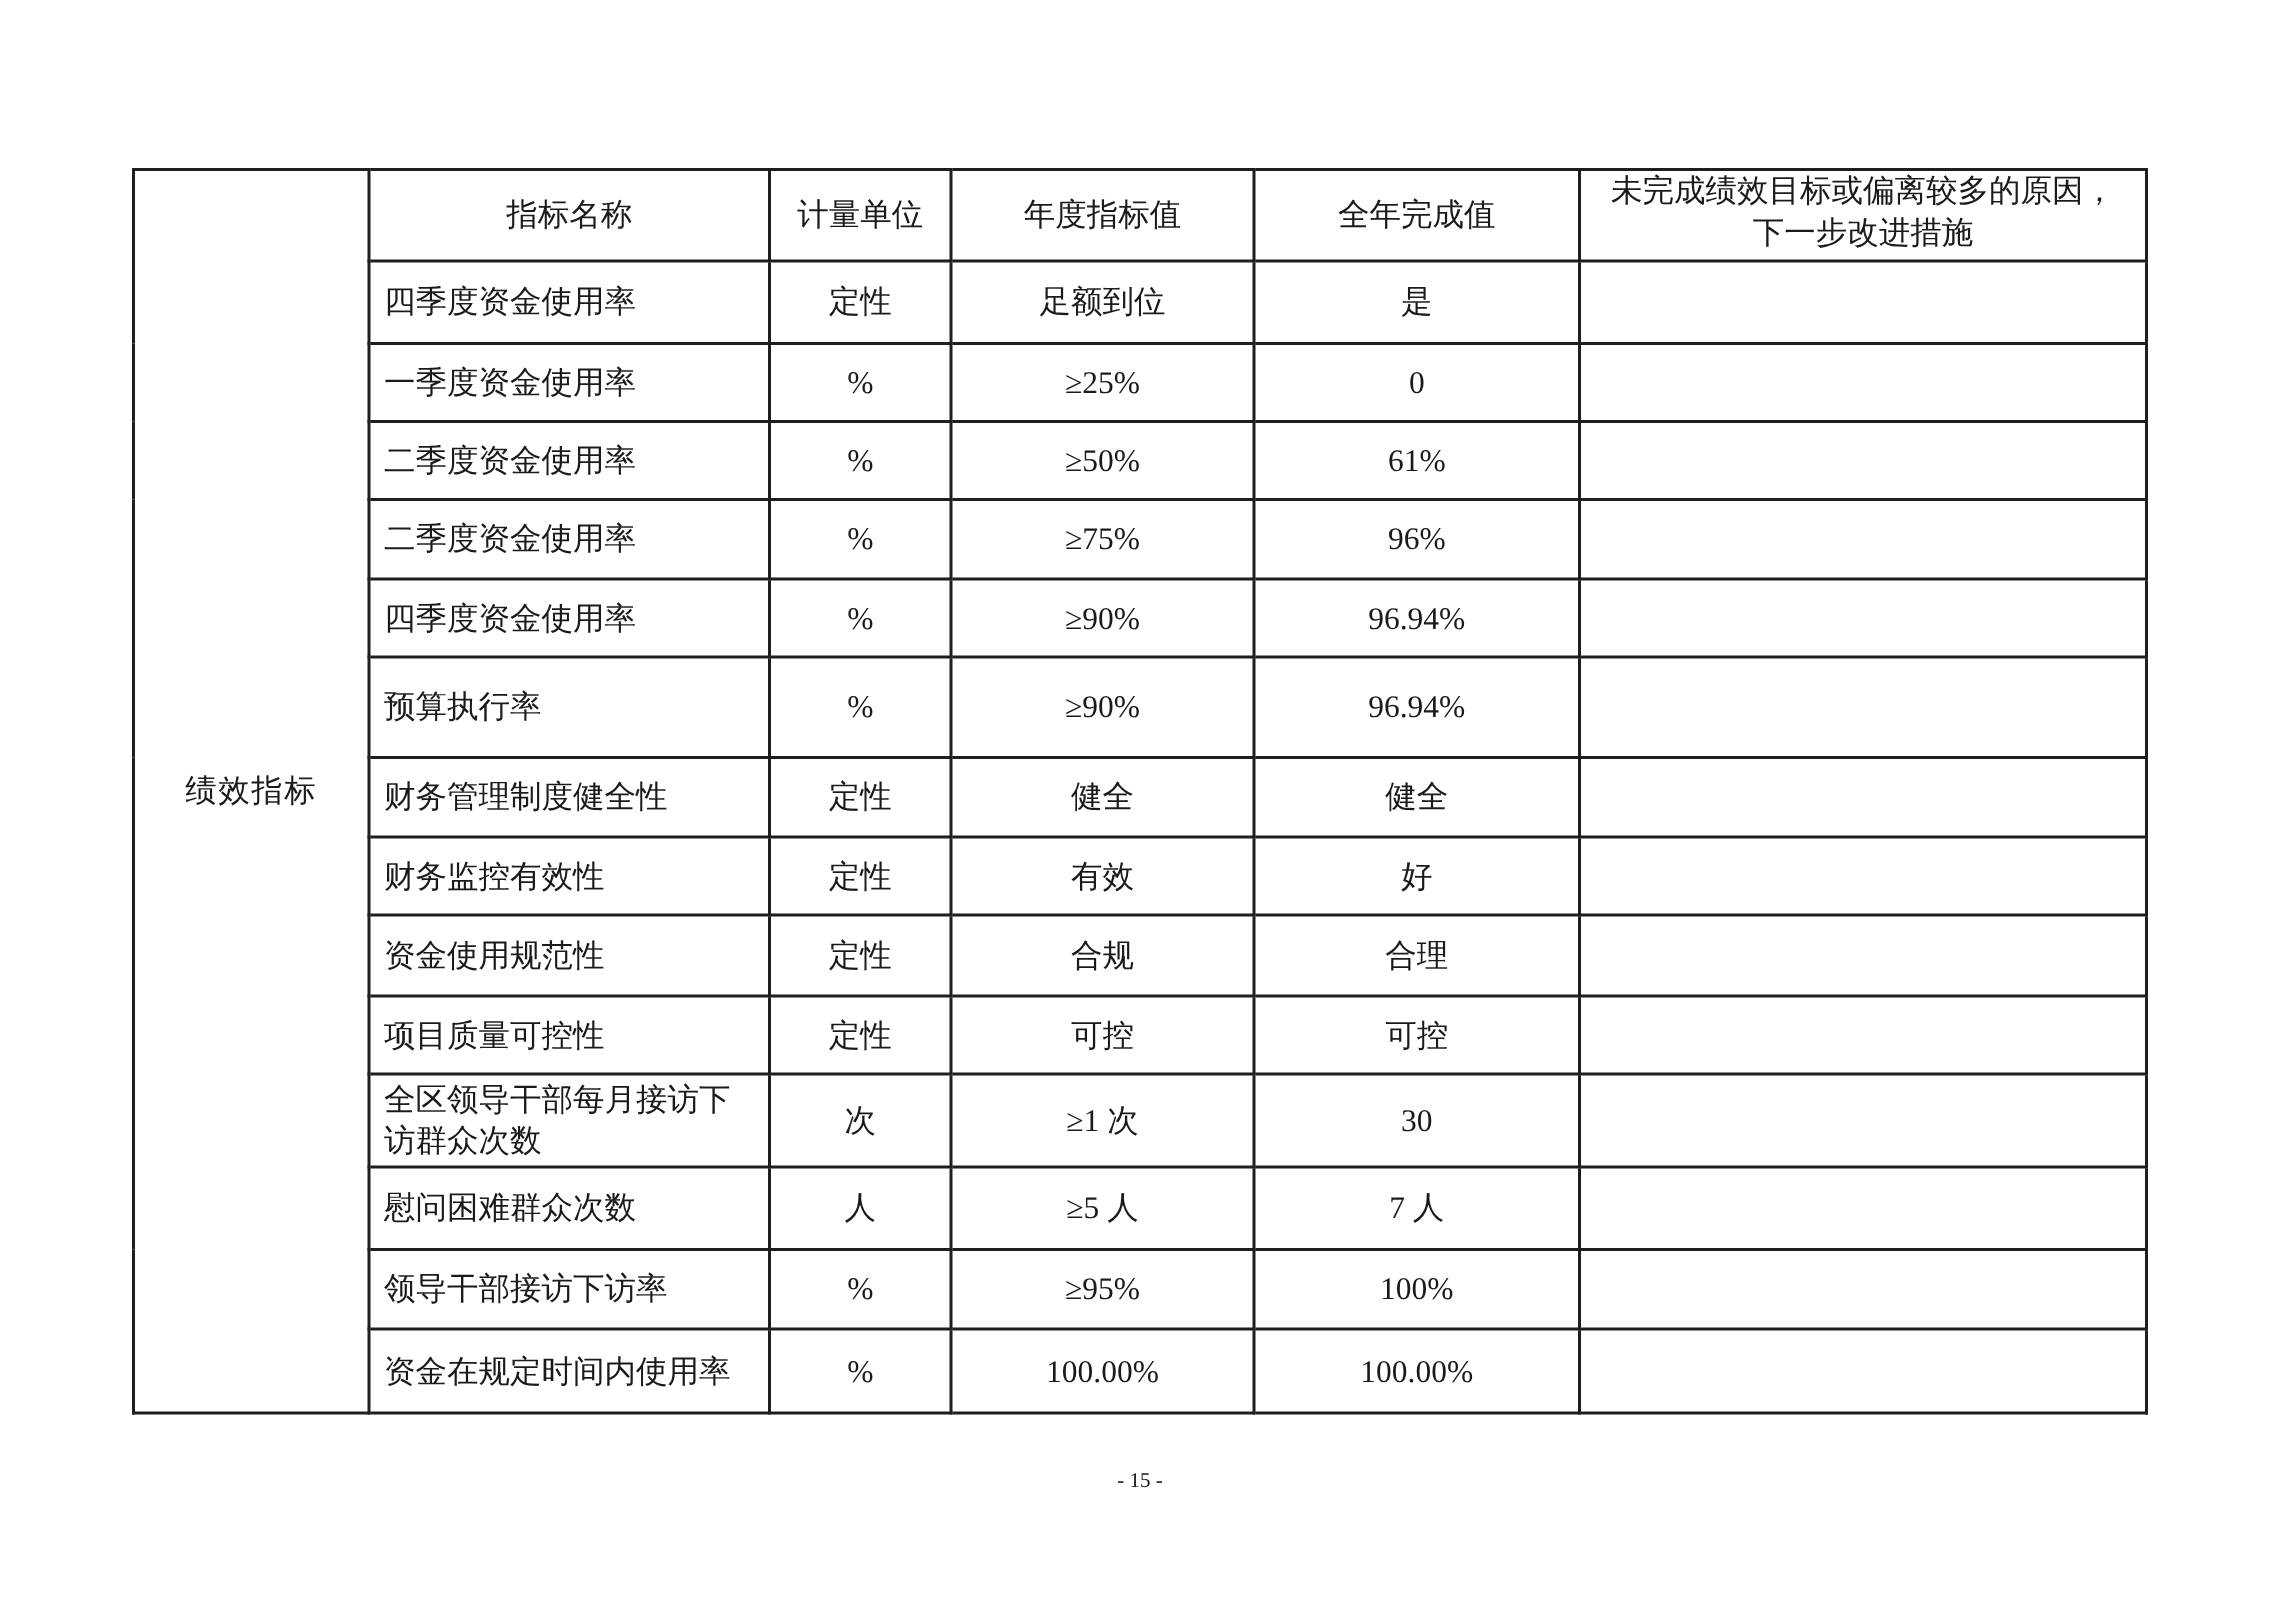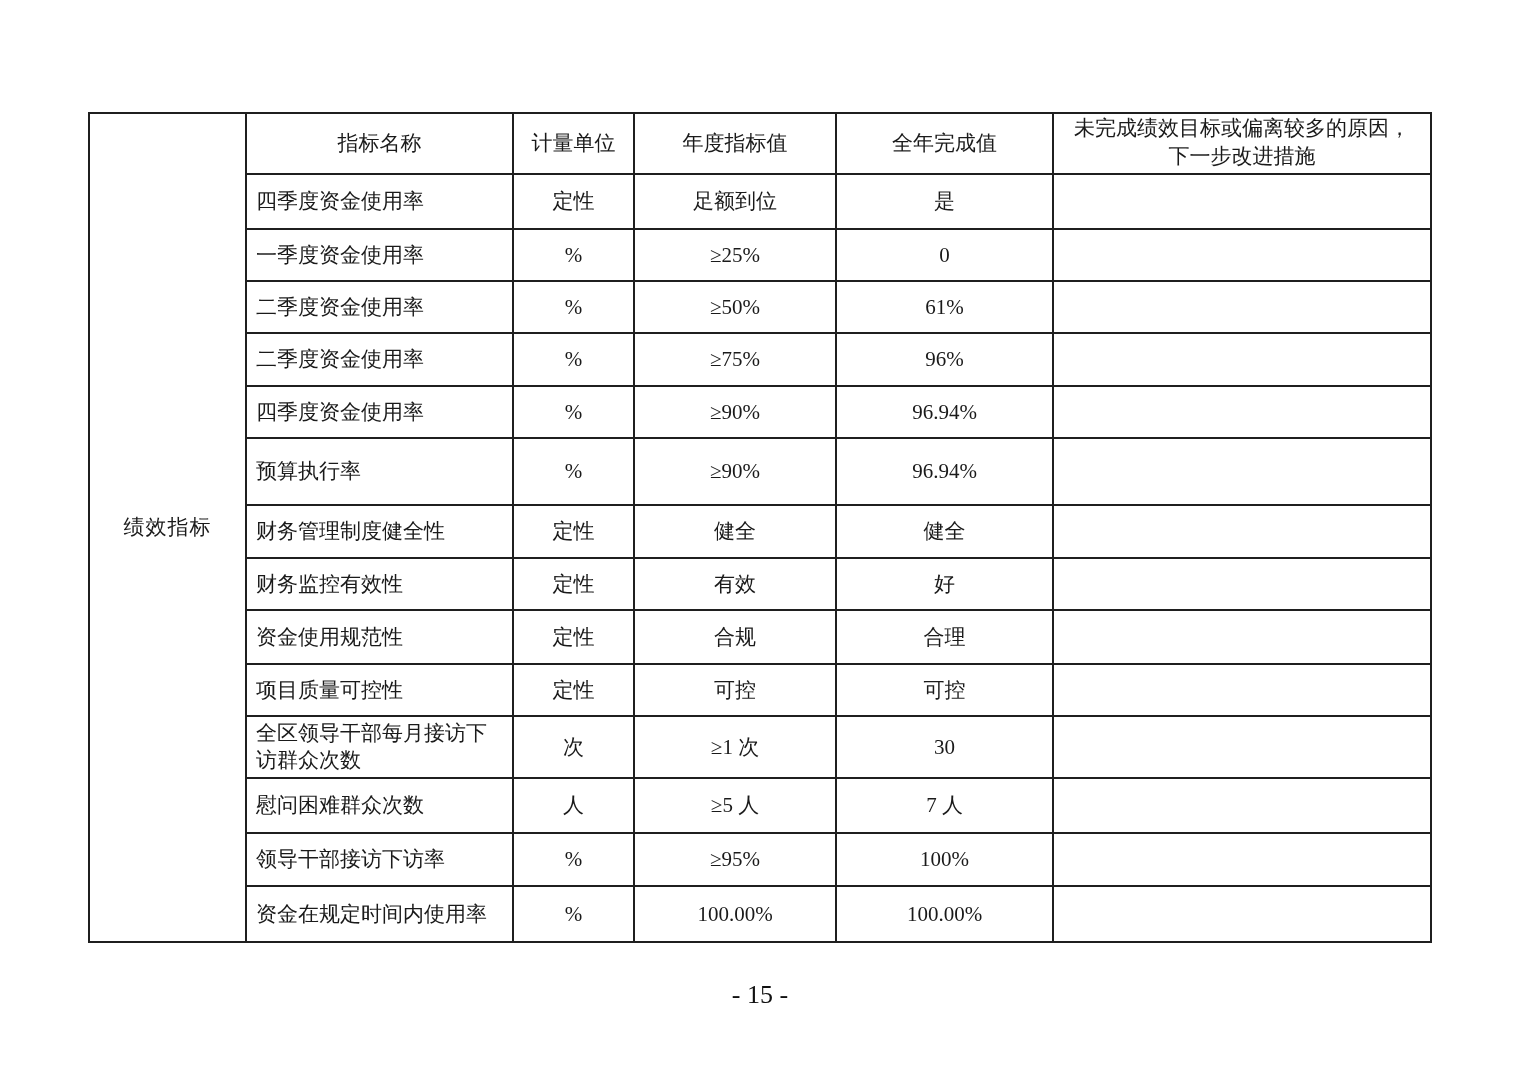--- a/index.html
+++ b/index.html
@@ -39,21 +39,21 @@
     text-align: center;
     letter-spacing: 1px;
     border-radius: 16px;
   }
   .pageno {
     position: absolute;
     top: 980px;
     left: 0;
     width: 1520px;
     text-align: center;
-    font-size: 26px;
+    font-size: 14px;
     color: #111;
   }
 </style>
 </head>
 <body>
 
 <table class="perf">
   <colgroup>
     <col style="width:157px">
     <col style="width:267px">

